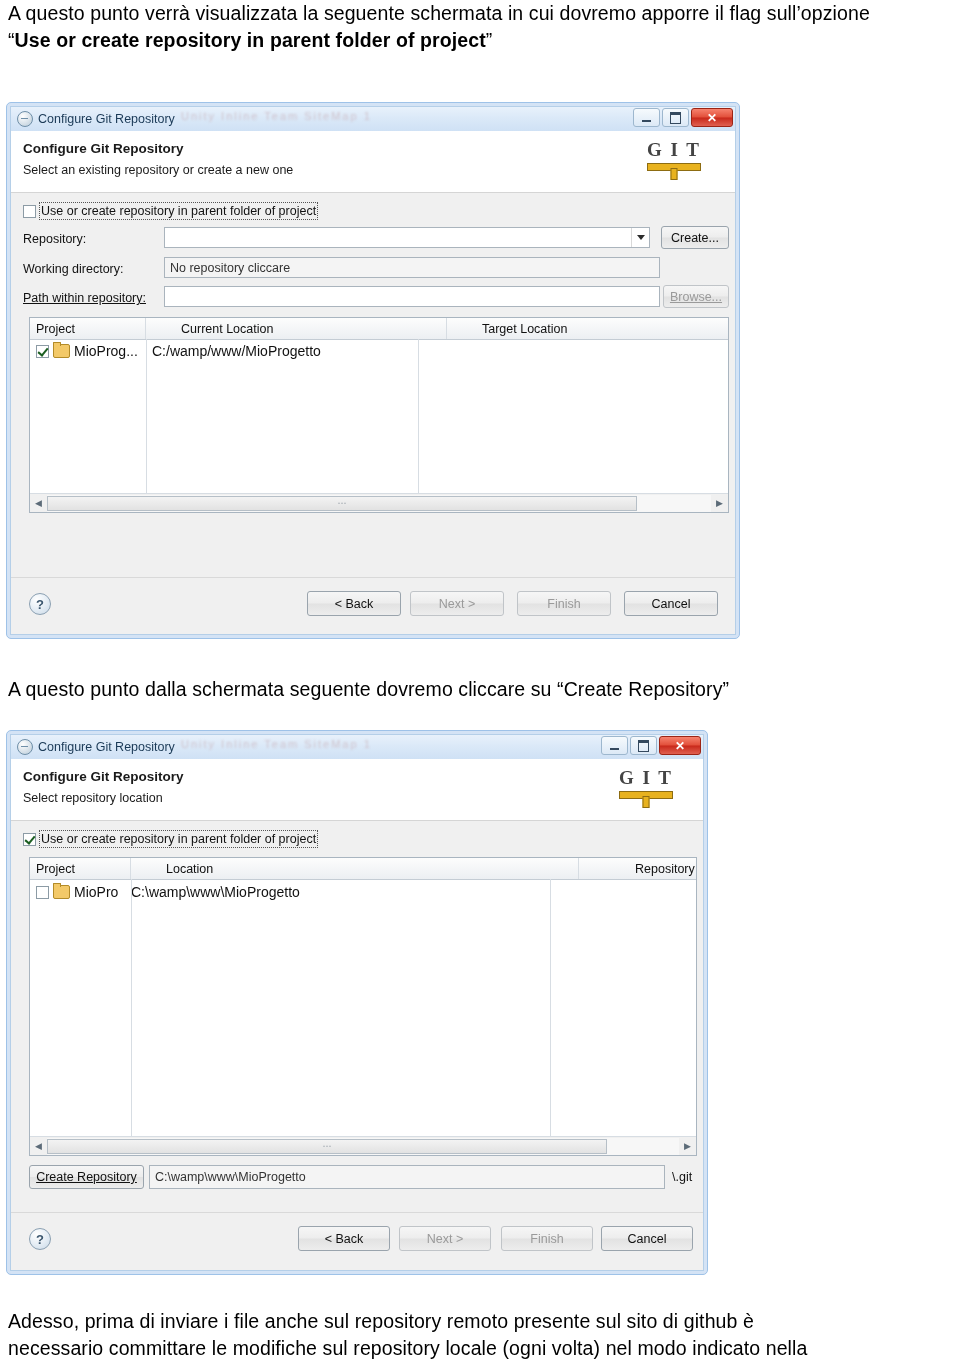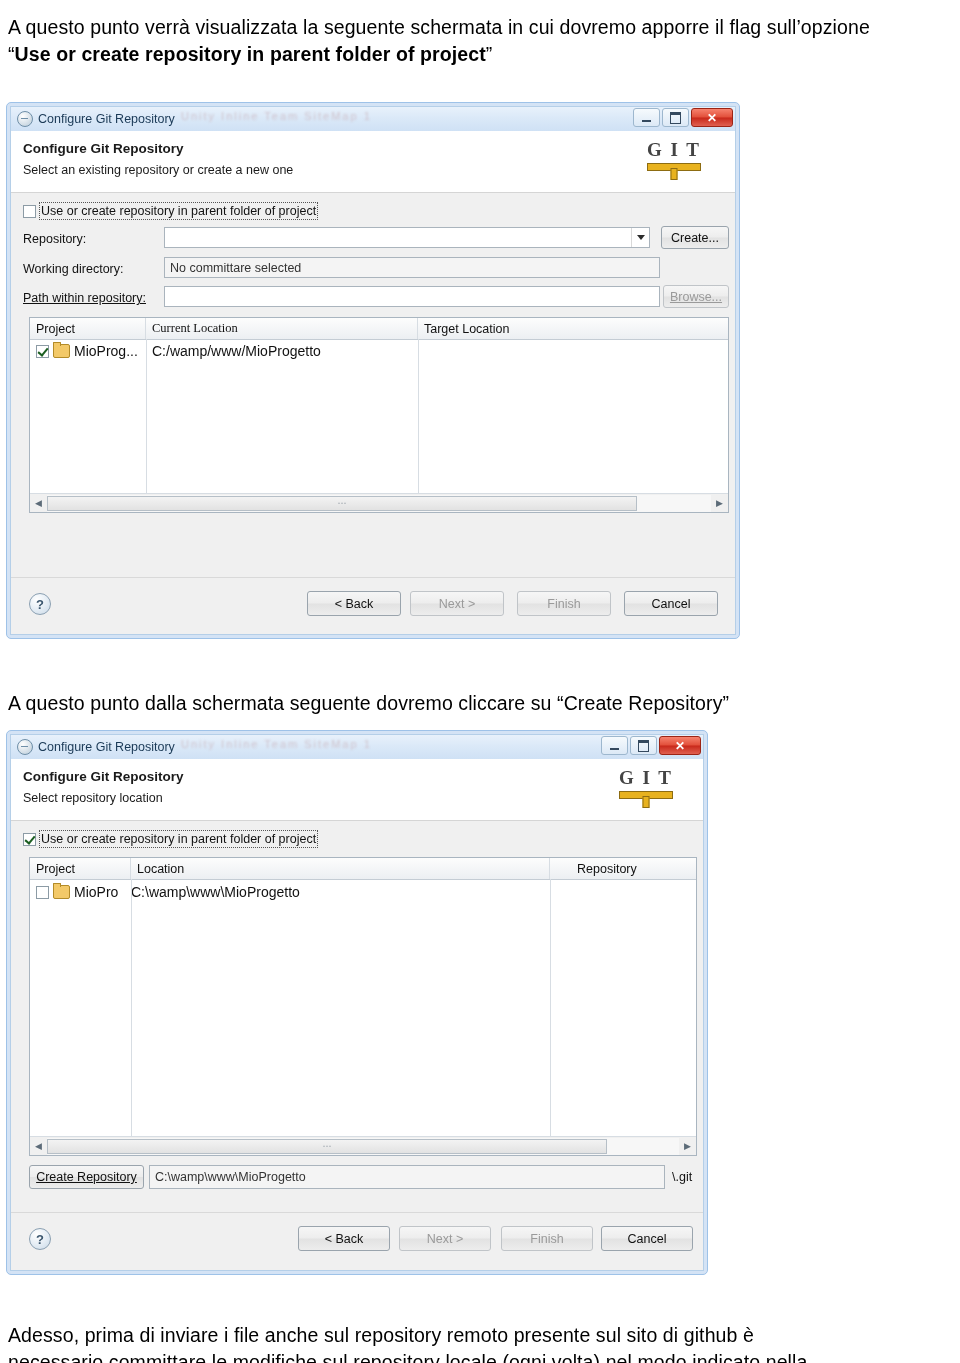--- a/index.html
+++ b/index.html
@@ -19,21 +19,20 @@
     width: 960px;
     height: 1363px;
   }
   
   .doc-text {
     position: absolute;
     font-size: 19.5px;
     line-height: 27px;
     color: #000;
     letter-spacing: 0.1px;
-    margin-top: 14px;
   }
   .doc-text b { font-weight: bold; }
 
   
   .dlg-wrap {
     position: absolute;
     background: #d4e3f5;
     border: 1px solid #9ec2e8;
     border-radius: 5px;
     padding: 3px;
@@ -243,20 +242,21 @@
     position: absolute;
     overflow: hidden;
   }
   .tbl-head {
     display: flex;
     height: 21px;
     background: linear-gradient(to bottom, #fdfdfd, #eceff2);
     border-bottom: 1px solid #c4ccd4;
     font-size: 12.5px;
     color: #111;
+    gap: 29px;
   }
   .tbl-head .th {
     padding-left: 6px;
     display: flex;
     align-items: center;
     border-right: 1px solid #d7dde3;
     box-sizing: border-box;
     height: 100%;
   }
   .tbl-row {
@@ -400,32 +400,32 @@
         <div class="lbl" style="position:absolute; left:12px; top:38px;">Repository:</div>
         <div class="combo" style="position:absolute; left:153px; top:33px; width:486px; height:21px;">
           <span style="position:absolute; left:5px; font-size:12.5px;"></span>
           <div class="arrow-box">
               <span class="caret-down"></span>
             </div>
         </div>
         <div class="btn" style="position:absolute; left:650px; top:32px; width:68px; height:23px;">Create...</div>
 
         <div class="lbl" style="position:absolute; left:12px; top:68px;">Working directory:</div>
-        <div class="textfield readonly" style="position:absolute; left:153px; top:63px; width:496px; height:21px;">No committare selected</div>
+        <div class="textfield readonly" style="position:absolute; left:153px; top:63px; width:496px; height:21px;">No repository cliccare</div>
 
         <div class="lbl" style="position:absolute; left:12px; top:97px;"><u>Path within repository:</u></div>
         <div class="textfield" style="position:absolute; left:153px; top:92px; width:496px; height:21px;"></div>
         <div class="btn disabled" style="position:absolute; left:652px; top:91px; width:66px; height:23px;">
             <u>Browse...</u>
           </div>
 
         <div class="tbl" style="left:18px; top:123px; width:700px; height:83px; height:196px;">
           <div class="tbl-head">
             <div class="th" style="width:116px;">Project</div>
-            <div class="th" style="width:272px;font-family:Liberation Serif, serif;">Current Location</div>
+            <div class="th" style="width:272px;">Current Location</div>
             <div class="th" style="flex:1; border-right:none;">Target Location</div>
           </div>
           <div class="tbl-row">
             <div class="td" style="width:116px;">
               <span class="chk checked" style="margin-right:4px;"></span>
               <span class="folder-icon"></span>
               <span>MioProg...</span>
             </div>
             <div class="td" style="width:272px;">C:/wamp/www/MioProgetto</div>
             <div class="td" style="flex:1;"></div>

